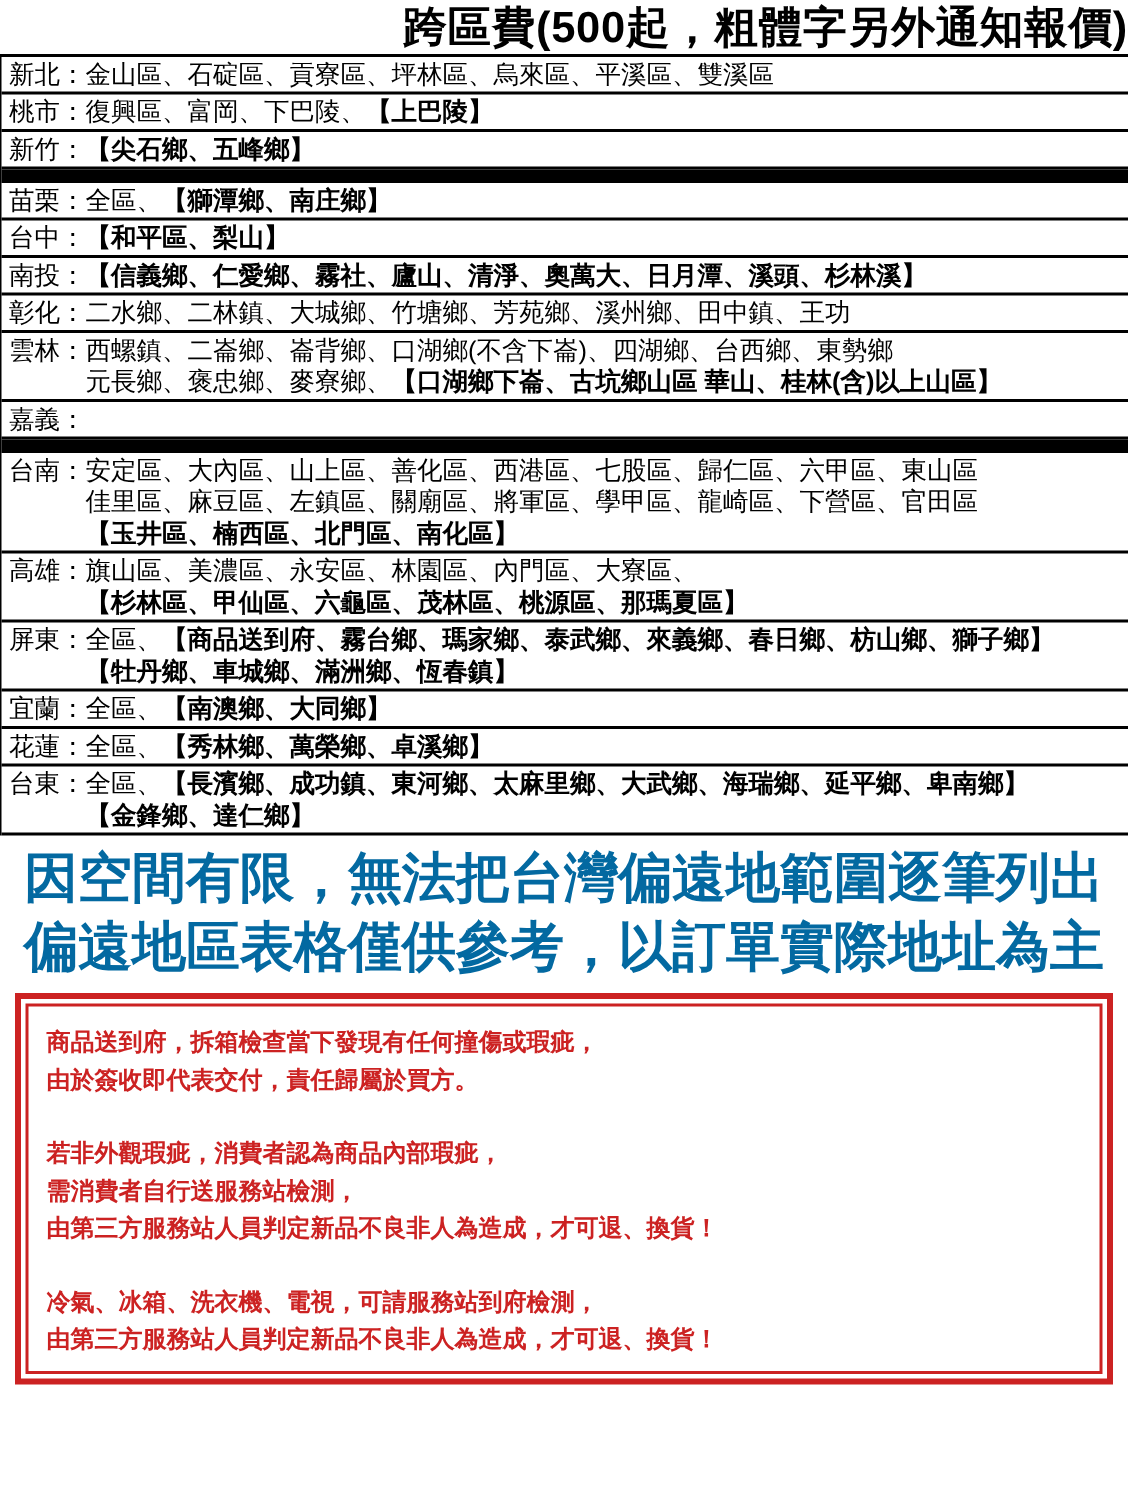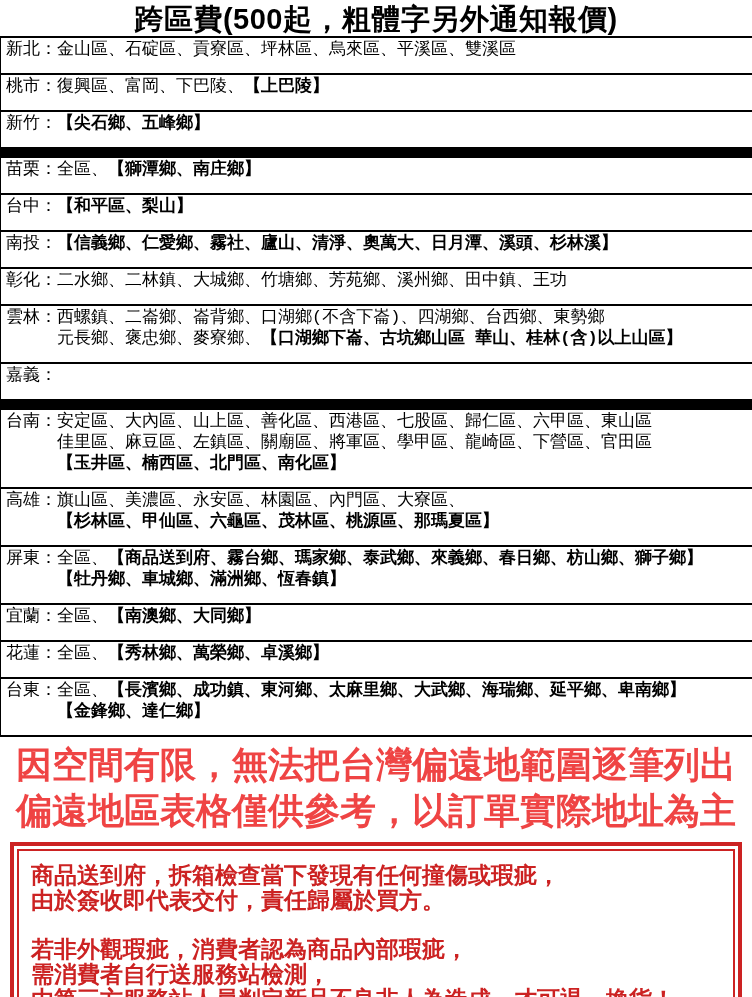--- a/index.html
+++ b/index.html
@@ -6,41 +6,40 @@
   html, body { background: #ffffff; }
   body {
     width: 752px;
     font-family: "Liberation Sans", "DejaVu Sans", sans-serif;
     color: #000;
   }
   .page { width: 752px; min-height: 997px; background: #fff; }
 
   
   .title {
-    text-align: center;
+    text-align: right;
     font-size: 29px;
     font-weight: bold;
     line-height: 34px;
     padding-top: 2px;
     border-bottom: 2px solid #000;
     letter-spacing: 0.5px;
   }
 
   
   .region-table { border-left: 1px solid #000; }
   .row {
     display: flex;
     align-items: flex-start;
     border-bottom: 2px solid #000;
     font-size: 17px;
     line-height: 21px;
-    padding: 1px 0 13px 5px;
+    padding: 1px 0 1px 5px;
     white-space: nowrap;
     overflow: hidden;
-    font-family: Liberation Mono, monospace;
   }
   .region-label {
     flex: 0 0 51px;
     white-space: nowrap;
   }
   .row-lines { flex: 1 1 auto; }
   .row-line { white-space: nowrap; }
   .seg-bold { font-weight: bold; }
   .divider-bar {
     height: 9px;
@@ -67,21 +66,21 @@
     padding: 3px;
   }
   .warning-box-inner {
     border: 2px solid #cc2222;
     padding: 12px 8px 8px 12px;
     font-weight: bold;
   }
   .warning-par { margin-bottom: 24px; }
   .warning-par:last-child { margin-bottom: 0; }
   .warning-line {
-    font-size: 23px;
+    font-size: 16px;
     line-height: 25px;
     white-space: nowrap;
   }
 </style>
 </head>
 <body>
 
 <div class="page">
 
   <div class="title">跨區費(500起，粗體字另外通知報價)</div>
@@ -177,35 +176,36 @@
       </div>
       <div class="row">
         <span class="region-label"><span>台東</span><span>：</span></span>
         <div class="row-lines">
           <div class="row-line"><span class="">全區、</span><span class="seg-bold">【長濱鄉、成功鎮、東河鄉、太麻里鄉、大武鄉、海瑞鄉、延平鄉、卑南鄉】</span></div>
           <div class="row-line"><span class="seg-bold">【金鋒鄉、達仁鄉】</span></div>
         </div>
       </div>
     </div>
 
-  <div class="notice" style="color: #ef4444;">
+  <div class="notice" style="color: #0369a1;">
       <div class="notice-line">因空間有限，無法把台灣偏遠地範圍逐筆列出</div>
       <div class="notice-line">偏遠地區表格僅供參考，以訂單實際地址為主</div>
     </div>
 
   <div class="warning-box-outer" style="border-color: rgb(204, 34, 34);">
     <div class="warning-box-inner" style="border-color: rgb(204, 34, 34); color: rgb(204, 34, 34);">
         <div class="warning-par">
           <div class="warning-line">商品送到府，拆箱檢查當下發現有任何撞傷或瑕疵，</div>
           <div class="warning-line">由於簽收即代表交付，責任歸屬於買方。</div>
         </div>
         <div class="warning-par">
           <div class="warning-line">若非外觀瑕疵，消費者認為商品內部瑕疵，</div>
           <div class="warning-line">需消費者自行送服務站檢測，</div>
           <div class="warning-line">由第三方服務站人員判定新品不良非人為造成，才可退、換貨！</div>
         </div>
         <div class="warning-par">
+          <div class="warning-line">冷氣、冰箱、洗衣機、電視，可請服務站到府檢測，</div>
           <div class="warning-line">由第三方服務站人員判定新品不良非人為造成，才可退、換貨！</div>
         </div>
       </div>
   </div>
 
 </div>
 
 </body></html>

